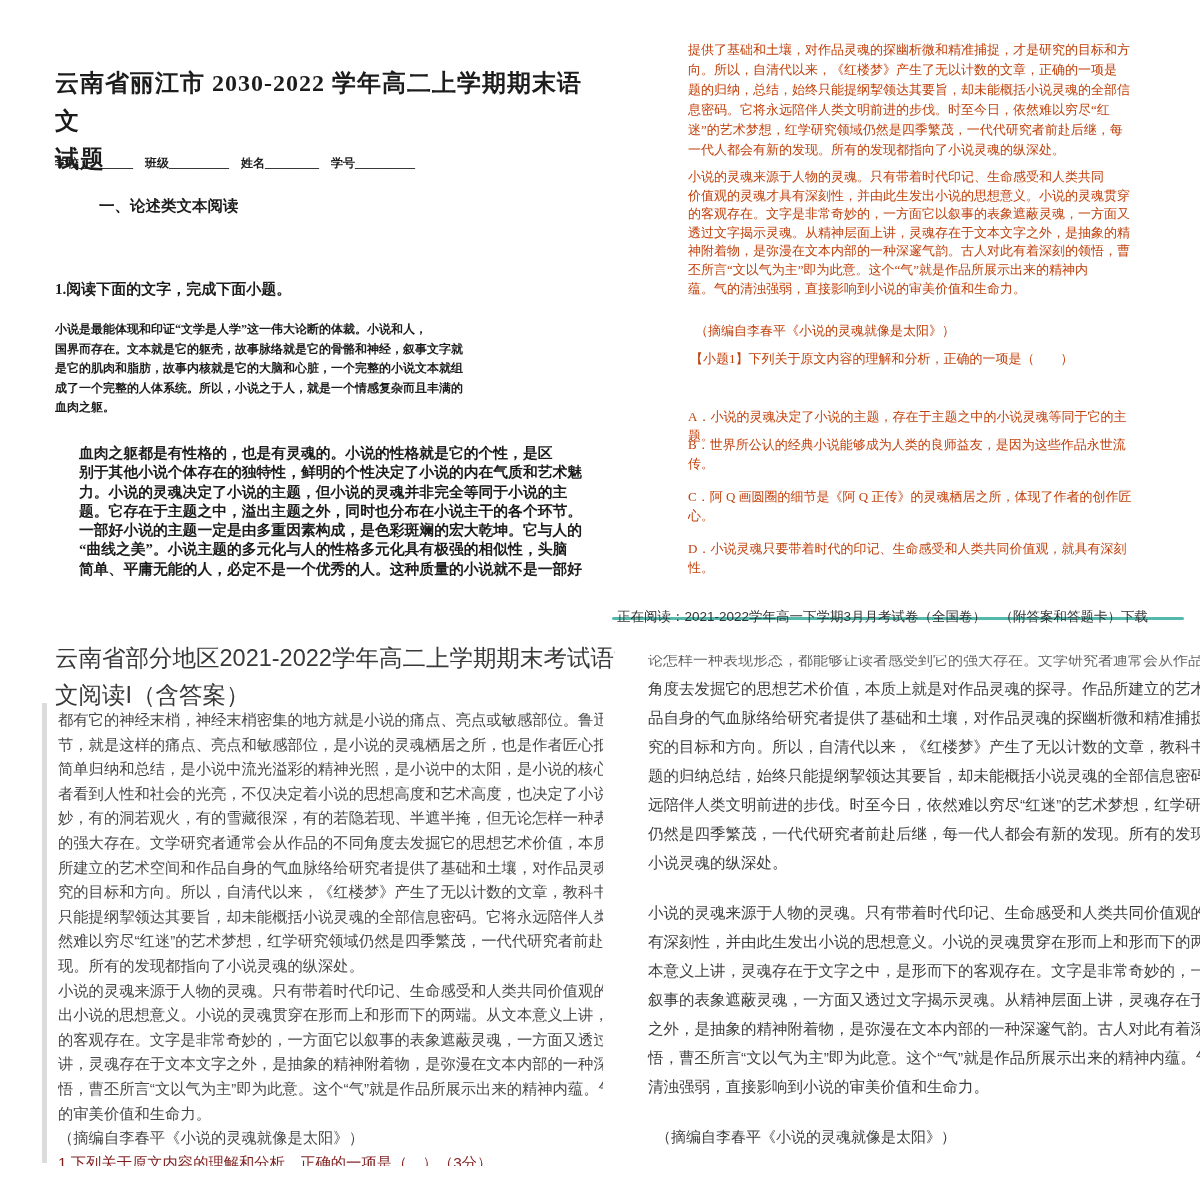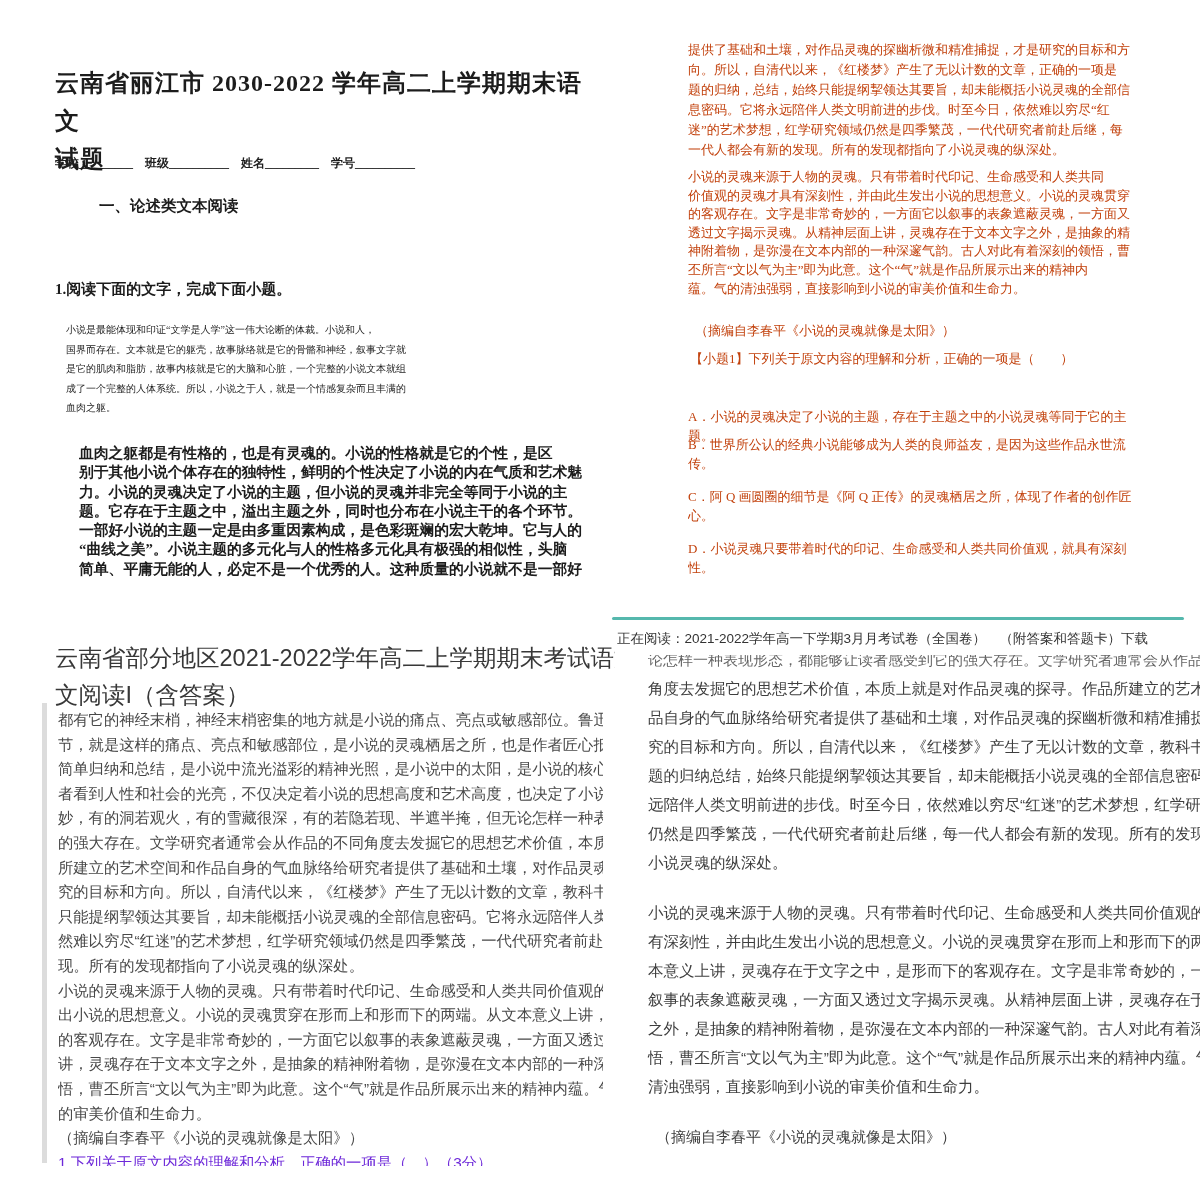--- a/index.html
+++ b/index.html
@@ -6,58 +6,58 @@
   .canvas{position:relative;width:1200px;height:1200px;background:#ffffff;overflow:hidden;
           font-family:"Liberation Sans","DejaVu Sans",sans-serif;}
   .abs{position:absolute;}
 
   
   .tl{color:#1c1c1c;font-family:"Liberation Serif","DejaVu Serif",serif;}
   .tl-title{left:55px;top:64px;width:540px;font-size:24px;line-height:38px;font-weight:700;letter-spacing:1px;}
   .tl-fields{left:55px;top:155px;font-size:12px;font-weight:700;white-space:pre;}
   .tl-section{left:55px;top:196px;font-size:15.5px;font-weight:700;margin-left:44px;}
   .tl-qintro{left:55px;top:280px;font-size:15px;font-weight:600;}
-  .tl-p1{left:55px;top:320px;width:545px;font-size:10px;line-height:19.5px;font-weight:400;margin-left:11px;}
+  .tl-p1{left:55px;top:320px;width:545px;font-size:12px;line-height:19.5px;font-weight:700;}
   .tl-p2{left:55px;top:444px;width:545px;font-size:14.8px;line-height:19.3px;font-weight:600;margin-left:24px;}
   .tl-p1 .line,.tl-p2 .line{white-space:nowrap;overflow:hidden;}
 
   
   .tr{color:#c2410c;font-family:"Liberation Serif","DejaVu Serif",serif;}
   .tr-p1{left:688px;top:40px;width:465px;font-size:13px;line-height:20px;}
   .tr-p2{left:688px;top:168px;width:465px;font-size:13px;line-height:18.6px;}
   .tr-cite{left:695px;top:322px;font-size:13px;}
   .tr-question{left:690px;top:350px;font-size:13px;}
   .tr-option{width:465px;font-size:13px;line-height:18.5px;}
   .tr-optA{left:688px;top:408px;}
   .tr-optB{left:688px;top:436px;}
   .tr-optC{left:688px;top:488px;}
   .tr-optD{left:688px;top:540px;}
   .tr .line{white-space:nowrap;overflow:hidden;}
 
   
   .divider-teal{left:612px;top:617px;width:572px;height:3px;border-radius:2px;}
-  .reading-bar{left:617px;top:630px;font-size:13.5px;color:#333333;white-space:nowrap;}
+  .reading-bar{left:617px;top:608px;font-size:13.5px;color:#333333;white-space:nowrap;}
 
   
   .br{color:#3e3e3e;}
   .br-clip-top{left:648px;top:655px;width:560px;height:15px;overflow:hidden;}
   .br-clip-top .line{margin-top:-4px;font-size:15px;opacity:.8;white-space:nowrap;}
   .br-p1{left:648px;top:674px;width:600px;font-size:15.5px;line-height:29px;}
   .br-p2{left:648px;top:898px;width:600px;font-size:15.5px;line-height:29px;}
   .br-cite{left:656px;top:1128px;font-size:15px;white-space:nowrap;}
   .br .line{white-space:nowrap;}
 
   
   .bl{color:#484848;}
   .bl-title{left:55px;top:640px;width:560px;font-size:23.5px;line-height:37px;color:#383838;}
   .bl-title .line{white-space:nowrap;overflow:hidden;}
   .bl-strip{left:42px;top:703px;width:5px;height:460px;}
   .bl-body{left:58px;top:708px;width:545px;font-size:15.3px;line-height:24.6px;}
   .bl-body .line{white-space:nowrap;overflow:hidden;}
-  .bl-clip-bottom{left:58px;top:1153px;width:545px;height:13px;overflow:hidden;font-size:15.3px;color:#6d28d9;}
+  .bl-clip-bottom{left:58px;top:1153px;width:545px;height:13px;overflow:hidden;font-size:15.3px;color:#7f1d1d;}
   .bl-clip-bottom .line{white-space:nowrap;}
 </style>
 </head>
 <body>
 
 <div class="canvas">
 
   <div class="abs tl tl-title">
       <div class="line">云南省丽江市 2030-2022 学年高二上学期期末语文</div>
       <div class="line">试题</div>

